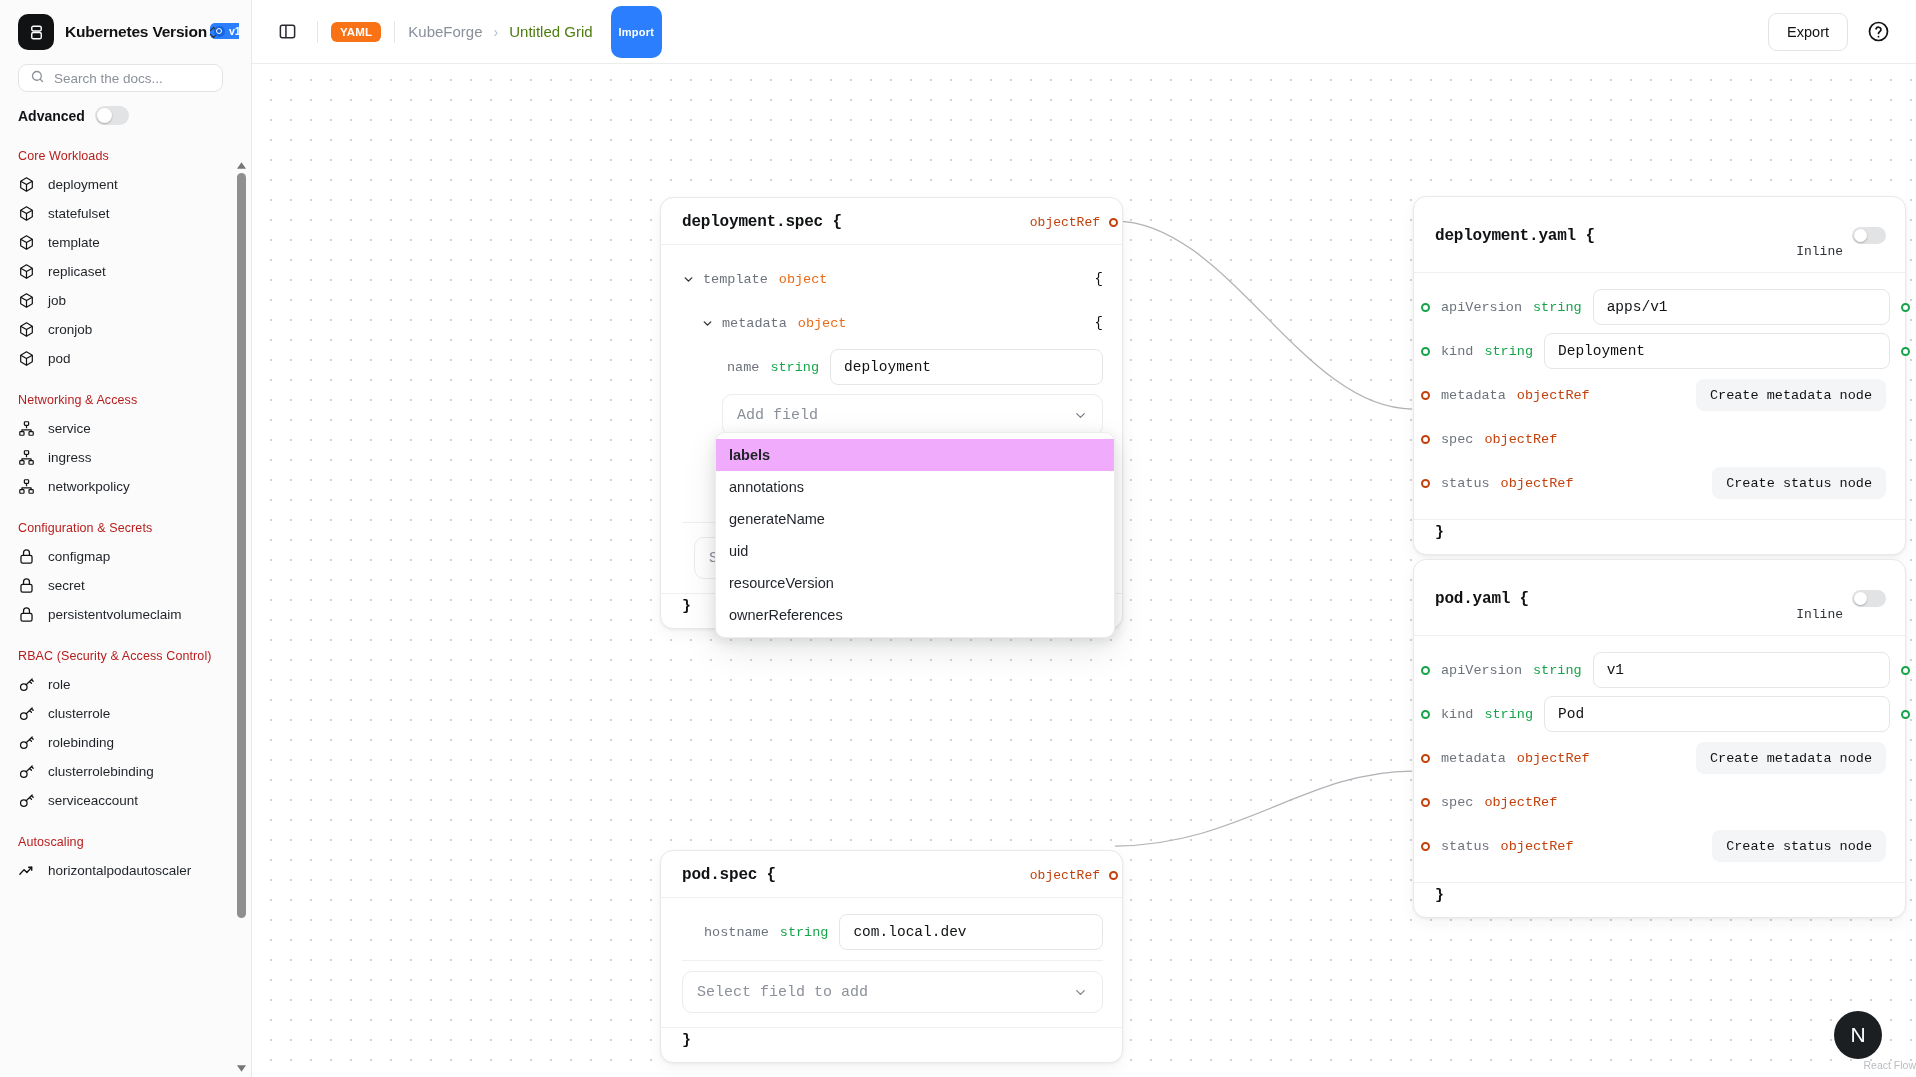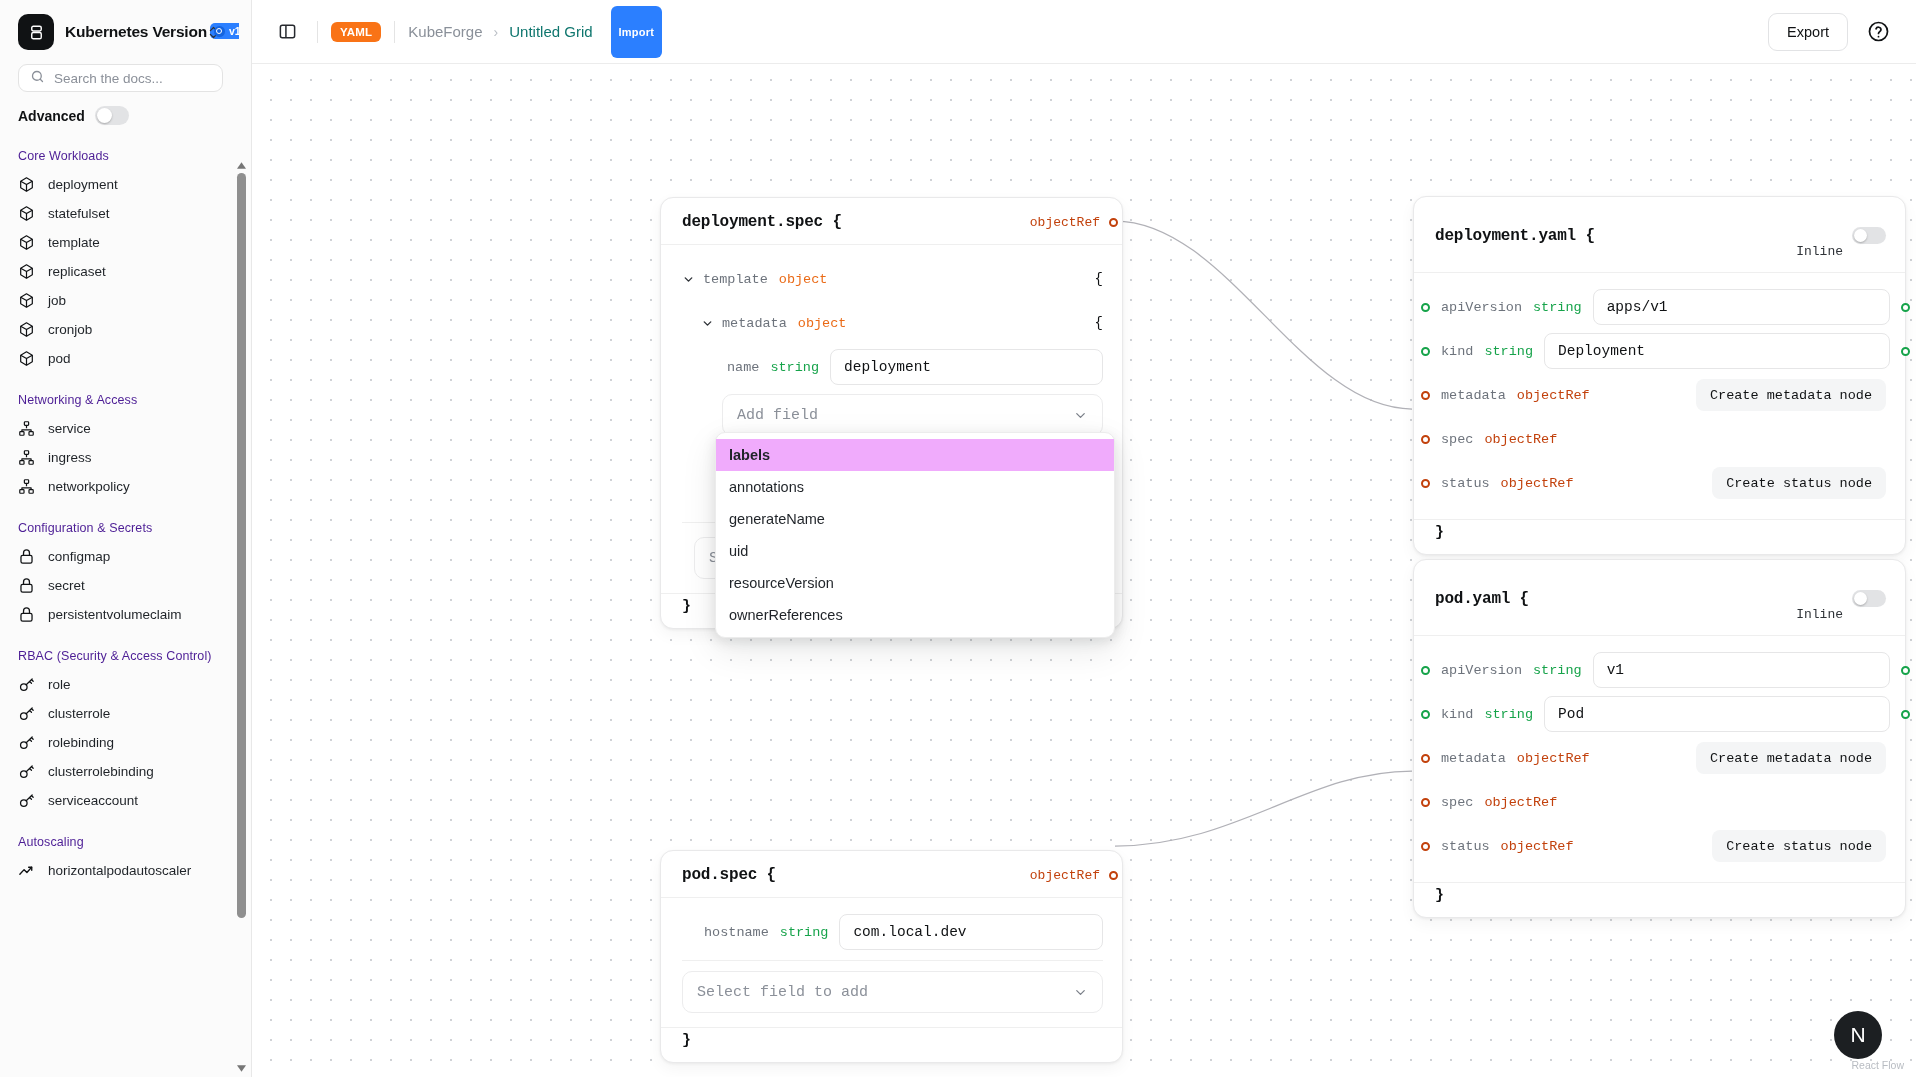--- a/index.html
+++ b/index.html
@@ -91,21 +91,21 @@
     width: 34px; height: 19px; border-radius: 999px;
     background: #e2e3e5; position: relative; flex: 0 0 34px;
   }
   .toggle::after {
     content: ""; position: absolute;
     width: 15px; height: 15px; border-radius: 50%;
     background: #fff; top: 2px; left: 2px;
     box-shadow: 0 1px 2px rgba(0,0,0,.25);
   }
   .sb-group-label {
-    font-size: 12.5px; color: #4c1d95;
+    font-size: 12.5px; color: #b91c1c;
     padding: 20px 16px 7px 18px;
     letter-spacing: 0.1px;
   }
   .sb-item {
     display: flex; align-items: center; gap: 13px;
     padding: 6px 16px 6px 18px;
     height: 29px;
     cursor: pointer;
   }
   .sb-item-label { font-size: 13.5px; color: #1f2328; white-space: nowrap; }
@@ -144,24 +144,24 @@
     width: 34px; height: 34px; border-radius: 8px;
     display: flex; align-items: center; justify-content: center;
     color: #26292e; cursor: pointer;
   }
   .tb-sep { width: 1px; height: 22px; background: #e4e4e4; margin: 0 13px; }
   .pill {
     font-size: 11.5px; font-weight: 700; color: #fff;
     border-radius: 6px; padding: 4px 9px; letter-spacing: .2px;
   }
   .pill.yaml { background: #f97316; }
-  .pill.import { background: #2b7fff; font-weight: 700; font-size: 11px; padding: 20px 8px; }
+  .pill.import { background: #2b7fff; font-weight: 700; font-size: 11px; padding: 20px 8px; border-radius: 10px; }
   .crumb { font-size: 15px; color: #8a9099; cursor: pointer; }
   .crumb.sep { color: #b9bec5; margin: 0 11px; font-size: 14px; }
-  .crumb.current { color: #0f766e; font-weight: 400; cursor: default; }
+  .crumb.current { color: #4d7c0f; font-weight: 400; cursor: default; }
   .tb-right { margin-left: auto; display: flex; align-items: center; gap: 14px; }
   .btn-export {
     border: 1px solid #e2e3e5; background: #fff;
     border-radius: 9px; height: 38px; padding: 0 18px;
     font-size: 14.5px; color: #101214; cursor: pointer;
     font-family: "Liberation Sans", sans-serif;
   }
   .help-btn { width: 32px; height: 32px; display: flex; align-items: center; justify-content: center; color: #101214; cursor: pointer; }
 
   
@@ -257,21 +257,21 @@
     font-family: "Liberation Sans", sans-serif;
   }
   .dd-item {
     padding: 7px 13px; font-size: 14.5px; color: #1f2328;
     cursor: pointer; line-height: 18px;
   }
   .dd-item.active { background: #f0abfc; font-weight: bold; }
 
   
   .attrib {
-    position: absolute; right: 12px; bottom: 6px;
+    position: absolute; right: 0; bottom: 6px;
     font-size: 10.5px; color: #b8bcc2; z-index: 8;
     font-family: "Liberation Sans", sans-serif;
   }
   .nlogo {
     position: absolute; right: 34px; bottom: 18px;
     width: 48px; height: 48px; border-radius: 50%;
     background: #1c1f22; color: #fff;
     display: flex; align-items: center; justify-content: center;
     font-size: 21px; font-weight: 400; z-index: 9;
     font-family: "Liberation Sans", sans-serif;

